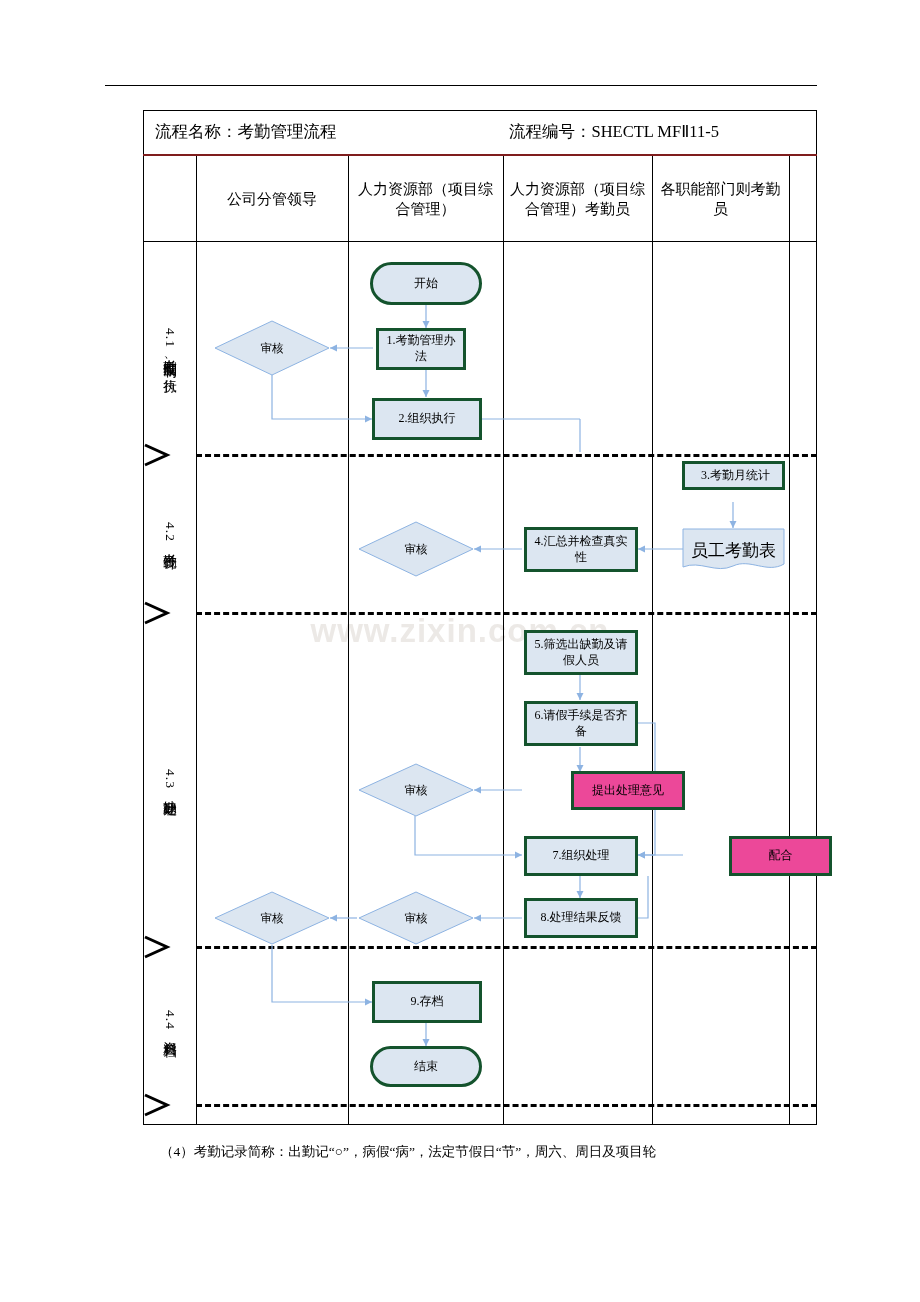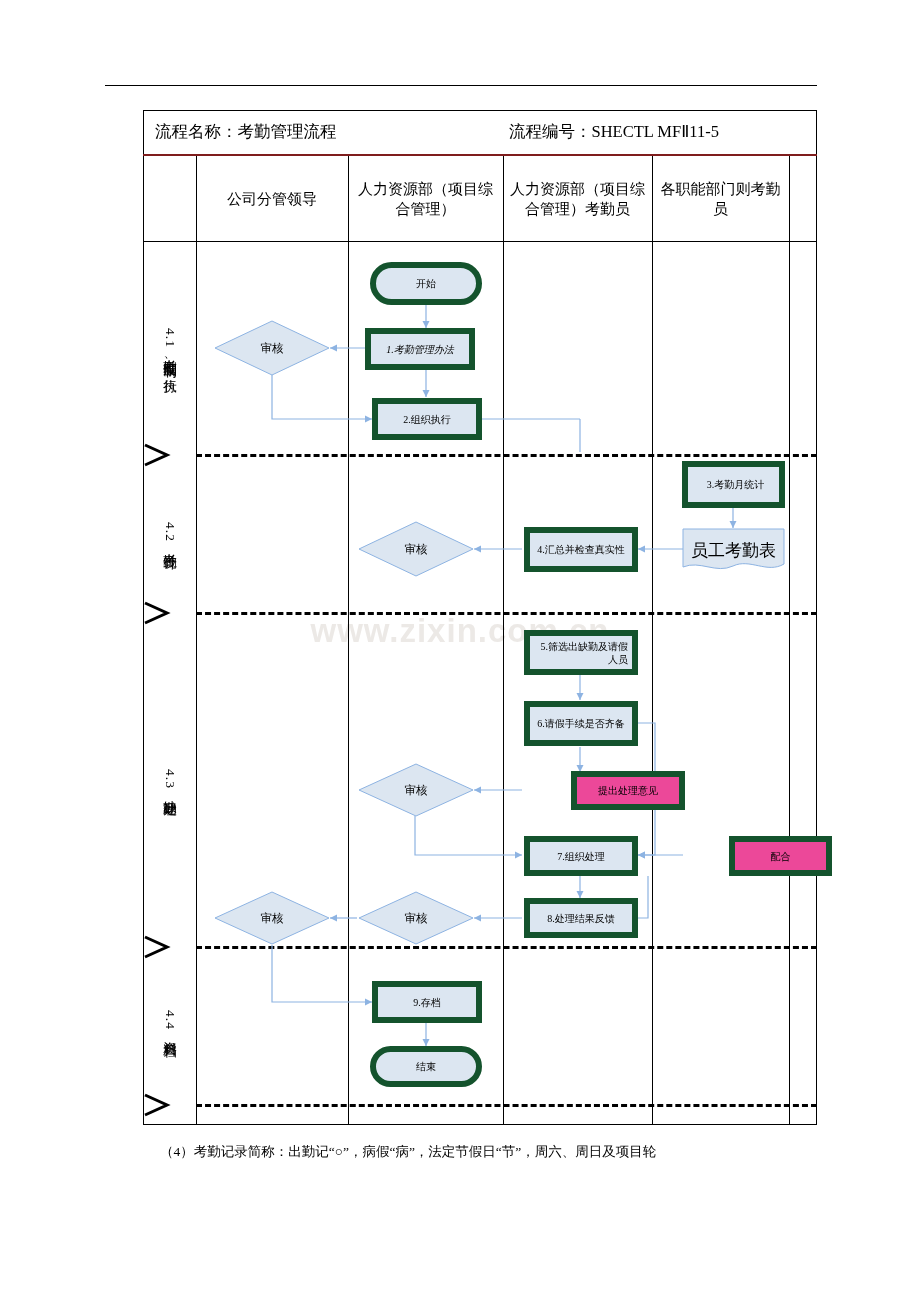--- a/index.html
+++ b/index.html
@@ -55,23 +55,23 @@
 
   
   .dashsep{position:absolute;left:196px;width:621px;height:0;border-top:3px dashed #000;}
   
   .chev{position:absolute;left:143px;width:53px;height:22px;}
   .chev svg{display:block;}
 
   
   .node{
     position:absolute;box-sizing:border-box;
-    background:#dce6f1;border:6px solid #14532d;
-    display:flex;align-items:center;justify-content:center;text-align:right;
-    font-size:10px;line-height:1.3;color:#000;padding:2px 4px;
+    background:#dce6f1;border:3px solid #14532d;
+    display:flex;align-items:center;justify-content:center;text-align:center;
+    font-size:12px;line-height:1.3;color:#000;padding:2px 4px;
   }
   .node.white{background:#ec4899;margin-left:47px;}
   .node.round{border-radius:22px;background:#dce6f1;}
   .dia-wrap{position:absolute;}
   .dia-wrap svg{position:absolute;left:0;top:0;}
   .dia-wrap .dia-txt{
     position:absolute;left:0;top:0;width:100%;height:100%;
     display:flex;align-items:center;justify-content:center;
     font-size:11.5px;color:#000;
   }
@@ -207,24 +207,24 @@
 
   <div class="node round" style="left:370px;top:262px;width:112px;height:43px;">开始</div>
 
   <div class="dia-wrap" style="left:214px;top:320px;width:116px;height:56px;">
     <svg width="116" height="56" viewBox="0 0 116 56">
         <polygon points="58,1 115,28 58,55 1,28" fill="#dce6f1" stroke="#8db3e2" stroke-width="1"></polygon>
       </svg>
     <div class="dia-txt">审核</div>
   </div>
 
-  <div class="node" style="left:365px;top:328px;width:110px;height:42px;font-style:italic;">1.考勤管理办法</div>
+  <div class="node" style="left:376px;top:328px;width:90px;height:42px;">1.考勤管理办法</div>
   <div class="node" style="left:372px;top:398px;width:110px;height:42px;">2.组织执行</div>
 
-  <div class="node" style="left:682px;top:461px;width:103px;height:47px;padding-left:8px;">3.考勤月统计</div>
+  <div class="node" style="left:682px;top:461px;width:103px;height:29px;padding-left:8px;">3.考勤月统计</div>
 
   <div class="doc-wrap" style="left:682px;top:528px;width:103px;height:44px;">
     <svg width="103" height="44" viewBox="0 0 103 44">
       <path d="M1,1 L102,1 L102,36 C85,46 68,30 51,38 C34,46 18,32 1,39 Z" fill="#dce6f1" stroke="#8db3e2" stroke-width="1"></path>
     </svg>
     <div class="doc-txt">员工考勤表</div>
   </div>
 
   <div class="node" style="left:524px;top:527px;width:114px;height:45px;">4.汇总并检查真实性</div>
 

